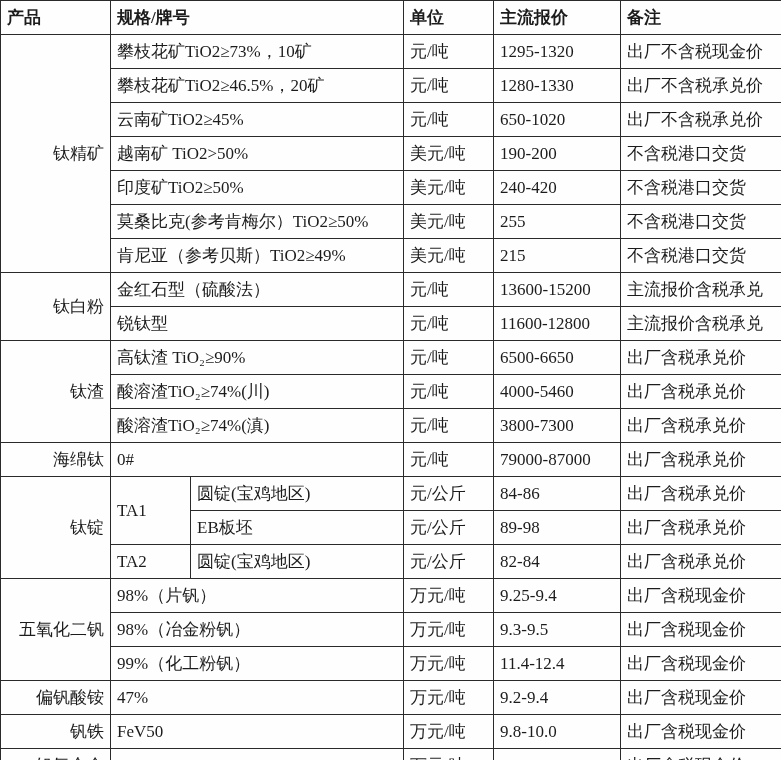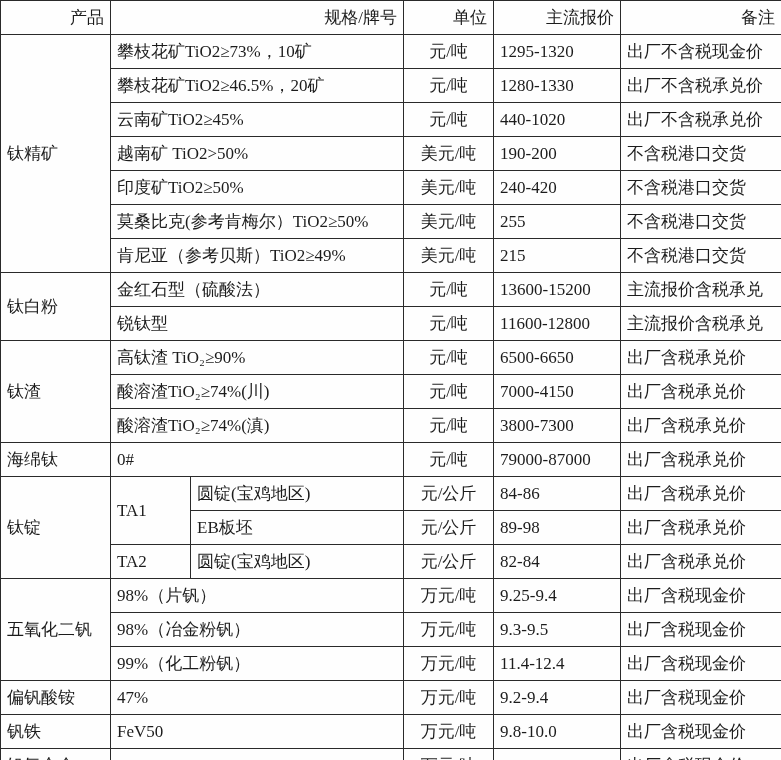--- a/index.html
+++ b/index.html
@@ -26,37 +26,36 @@
     border: 1px solid #2a2a2a;
     height: 33px;
     padding: 0 6px;
     font-size: 17px;
     line-height: 1.15;
     overflow: hidden;
     white-space: nowrap;
     vertical-align: middle;
   }
   .price-table th {
-    font-weight: normal;
+    font-weight: bold;
+    text-align: left;
+    font-size: 17px;
+  }
+  .cell-product {
     text-align: right;
-    font-size: 17px;
-  }
-  .cell-product {
-    text-align: left;
     margin-top: 36px;
   }
   .cell-spec,
   .cell-grade,
   .cell-subspec,
   .cell-price,
   .cell-note {
     text-align: left;
   }
   .cell-unit {
-    text-align: center;
     margin-top: 15px;
   }
 </style>
 </head>
 <body>
 
 <table class="price-table">
   <colgroup>
     <col style="width:110px">
     <col style="width:80px">
@@ -84,21 +83,21 @@
   </tr>
   <tr>
     <td class="cell-spec" colspan="2">攀枝花矿TiO2≥46.5%，20矿</td>
     <td class="cell-unit">元/吨</td>
     <td class="cell-price">1280-1330</td>
     <td class="cell-note">出厂不含税承兑价</td>
   </tr>
   <tr>
     <td class="cell-spec" colspan="2">云南矿TiO2≥45%</td>
     <td class="cell-unit">元/吨</td>
-    <td class="cell-price">440-1020</td>
+    <td class="cell-price">650-1020</td>
     <td class="cell-note">出厂不含税承兑价</td>
   </tr>
   <tr>
     <td class="cell-spec" colspan="2">越南矿 TiO2&gt;50%</td>
     <td class="cell-unit">美元/吨</td>
     <td class="cell-price">190-200</td>
     <td class="cell-note">不含税港口交货</td>
   </tr>
   <tr>
     <td class="cell-spec" colspan="2">印度矿TiO2≥50%</td>
@@ -136,21 +135,21 @@
   <tr>
     <td class="cell-product" rowspan="3">钛渣</td>
     <td class="cell-spec" colspan="2">高钛渣 TiO₂≥90%</td>
     <td class="cell-unit">元/吨</td>
     <td class="cell-price">6500-6650</td>
     <td class="cell-note">出厂含税承兑价</td>
   </tr>
   <tr>
     <td class="cell-spec" colspan="2">酸溶渣TiO₂≥74%(川)</td>
     <td class="cell-unit">元/吨</td>
-    <td class="cell-price">7000-4150</td>
+    <td class="cell-price">4000-5460</td>
     <td class="cell-note">出厂含税承兑价</td>
   </tr>
   <tr>
     <td class="cell-spec" colspan="2">酸溶渣TiO₂≥74%(滇)</td>
     <td class="cell-unit">元/吨</td>
     <td class="cell-price">3800-7300</td>
     <td class="cell-note">出厂含税承兑价</td>
   </tr>
 
   <tr>

